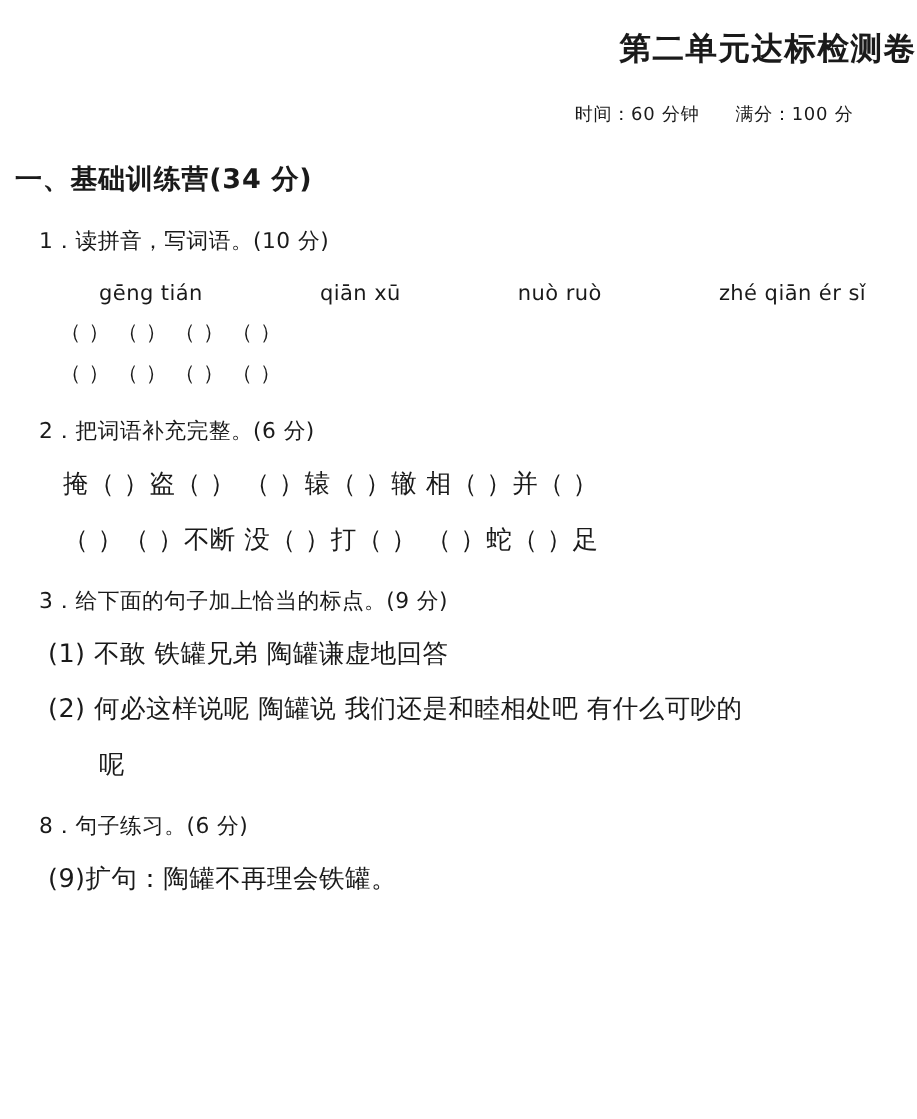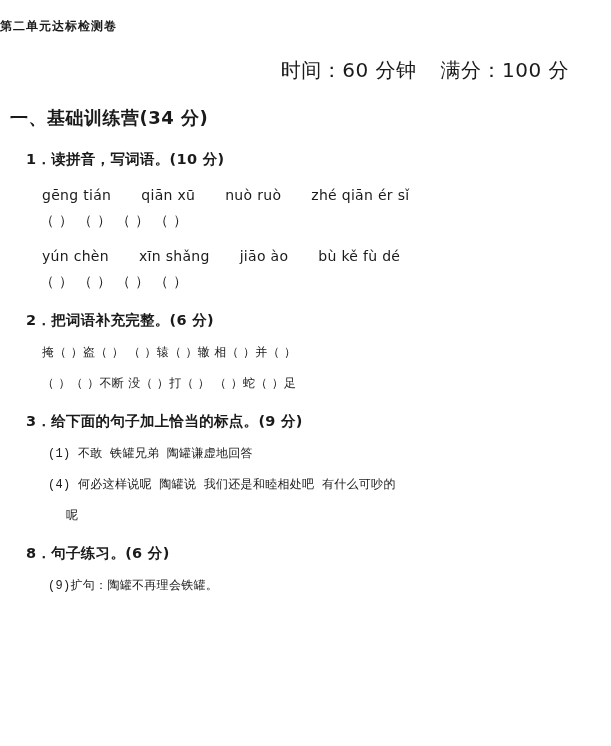--- a/index.html
+++ b/index.html
@@ -15,76 +15,76 @@
     overflow: hidden;
   }
   .page {
     position: relative;
     width: 611px;
     height: 746px;
     padding: 0;
     box-sizing: border-box;
   }
   .title {
-    text-align: left;
-    font-size: 12px;
+    text-align: right;
+    font-size: 21px;
     font-weight: bold;
     letter-spacing: 1px;
     margin-top: 18px;
     margin-bottom: 0;
   }
   .meta-line {
     text-align: right;
-    font-size: 20px;
+    font-size: 12px;
     margin-top: 22px;
     padding-right: 42px;
     letter-spacing: 0.5px;
   }
   .meta-line .gap {
     display: inline-block;
     width: 24px;
   }
   .section-head {
     font-size: 18px;
     font-weight: bold;
     margin-top: 22px;
     padding-left: 10px;
     letter-spacing: 0.5px;
   }
   .q-head {
     font-size: 14.5px;
-    font-weight: bold;
+    font-weight: normal;
     margin-top: 20px;
     padding-left: 26px;
     letter-spacing: 0.3px;
   }
   .pinyin-row {
     font-size: 14px;
     padding-left: 42px;
     margin-top: 18px;
     letter-spacing: 0.3px;
   }
   .pinyin-row span {
     display: inline-block;
+    margin-left: 24px;
   }
   .brackets-row {
     font-size: 14px;
     padding-left: 40px;
     margin-top: 9px;
     letter-spacing: 0.3px;
   }
   .body-line {
-    font-size: 12px;
+    font-size: 17px;
     padding-left: 42px;
     margin-top: 14px;
     letter-spacing: 0.3px;
   }
   .body-line.sub {
-    padding-left: 48px;
-    font-family: Liberation Mono, monospace;
+    padding-left: 32px;
   }
   .body-line.cont {
     padding-left: 66px;
   }
   .sp3 { display:inline-block; width: 30px; }
 </style>
 </head>
 <body>
 
 <div class="page">
@@ -98,34 +98,31 @@
   <div class="section-head">一、基础训练营(34 分)</div>
 
   <div class="q-head">1．读拼音，写词语。(10 分)</div>
 
   <div class="pinyin-row">
     <span>gēng tián</span><span class="sp3"></span><span>qiān xū</span><span class="sp3"></span><span>nuò ruò</span><span class="sp3"></span><span>zhé qiān ér sǐ</span>
   </div>
 
   <div class="brackets-row">（        ）    （        ）  （        ）  （                ）</div>
 
-  <div class="pinyin-row">
-    <span>yún chèn</span><span class="sp3"></span><span>xīn shǎng</span><span class="sp3"></span><span>jiāo ào</span><span class="sp3"></span><span>bù kě fù dé</span>
-  </div>
 
   <div class="brackets-row">（        ）    （        ）  （        ）  （                ）</div>
 
   <div class="q-head">2．把词语补充完整。(6 分)</div>
 
   <div class="body-line">掩（  ）盗（  ）  （  ）辕（  ）辙   相（  ）并（  ）</div>
   <div class="body-line">（  ）（  ）不断   没（  ）打（  ）  （  ）蛇（  ）足</div>
 
   <div class="q-head">3．给下面的句子加上恰当的标点。(9 分)</div>
 
   <div class="body-line sub">(1)  不敢  铁罐兄弟  陶罐谦虚地回答</div>
-  <div class="body-line sub">(4) 何必这样说呢   陶罐说   我们还是和睦相处吧 有什么可吵的</div>
+  <div class="body-line sub">(2) 何必这样说呢   陶罐说   我们还是和睦相处吧 有什么可吵的</div>
   <div class="body-line cont">呢</div>
 
   <div class="q-head">8．句子练习。(6 分)</div>
 
   <div class="body-line sub">(9)扩句：陶罐不再理会铁罐。</div>
 
 </div>
 
 </body></html>

